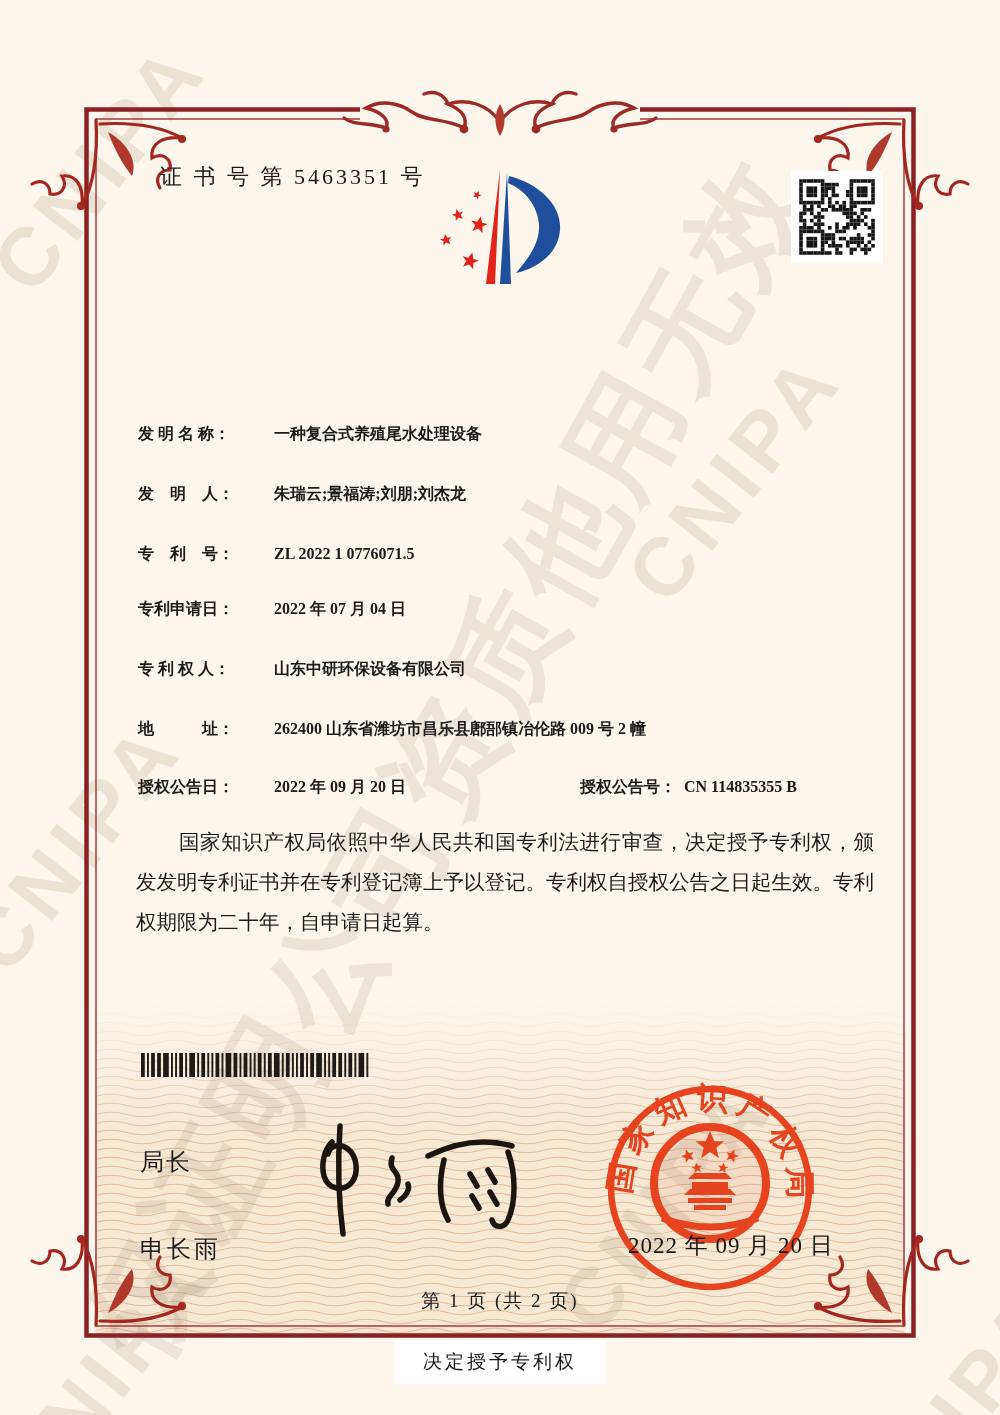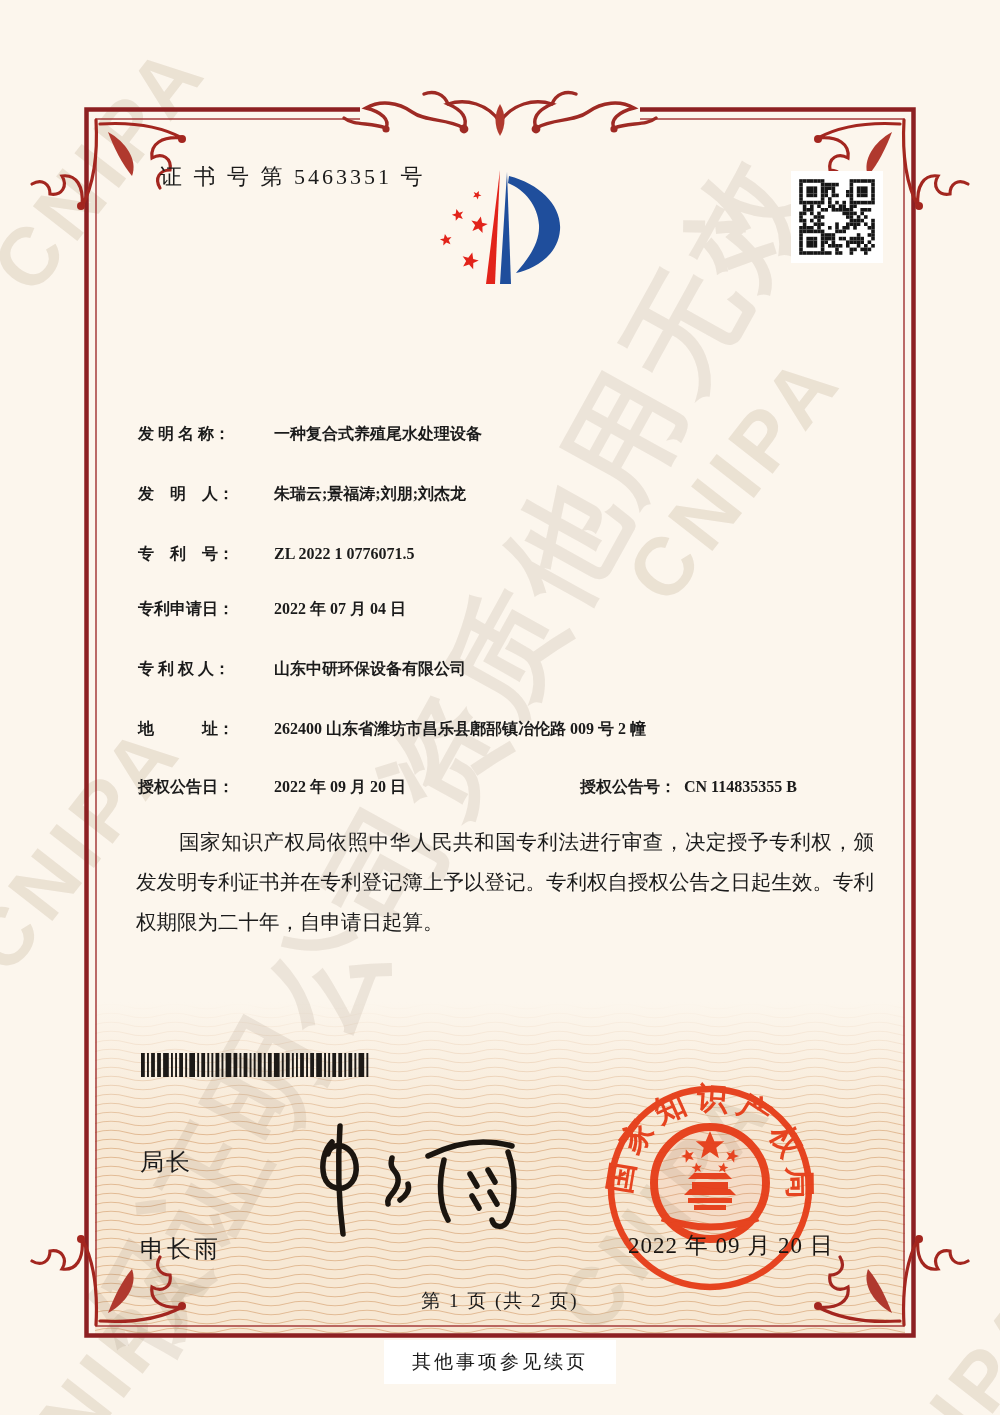--- a/index.html
+++ b/index.html
@@ -468,16 +468,16 @@
         <rect x="88" y="120" width="44" height="5"></rect>
         <rect x="94" y="127" width="32" height="5"></rect>
       </g>
       <path d="M62,140 Q110,158 158,140" fill="none" stroke="#e63c17" stroke-width="7"></path>
     </g>
   </svg>
   <div class="abs seal-date">2022 年 09 月 20 日</div>
 
   <div class="abs page-no">第 1 页 (共 2 页)</div>
   <div class="abs foot-note">
-    <span>其他事项参见续页</span>
+    <span>决定授予专利权</span>
   </div>
 
 </div>
 
 </body></html>

